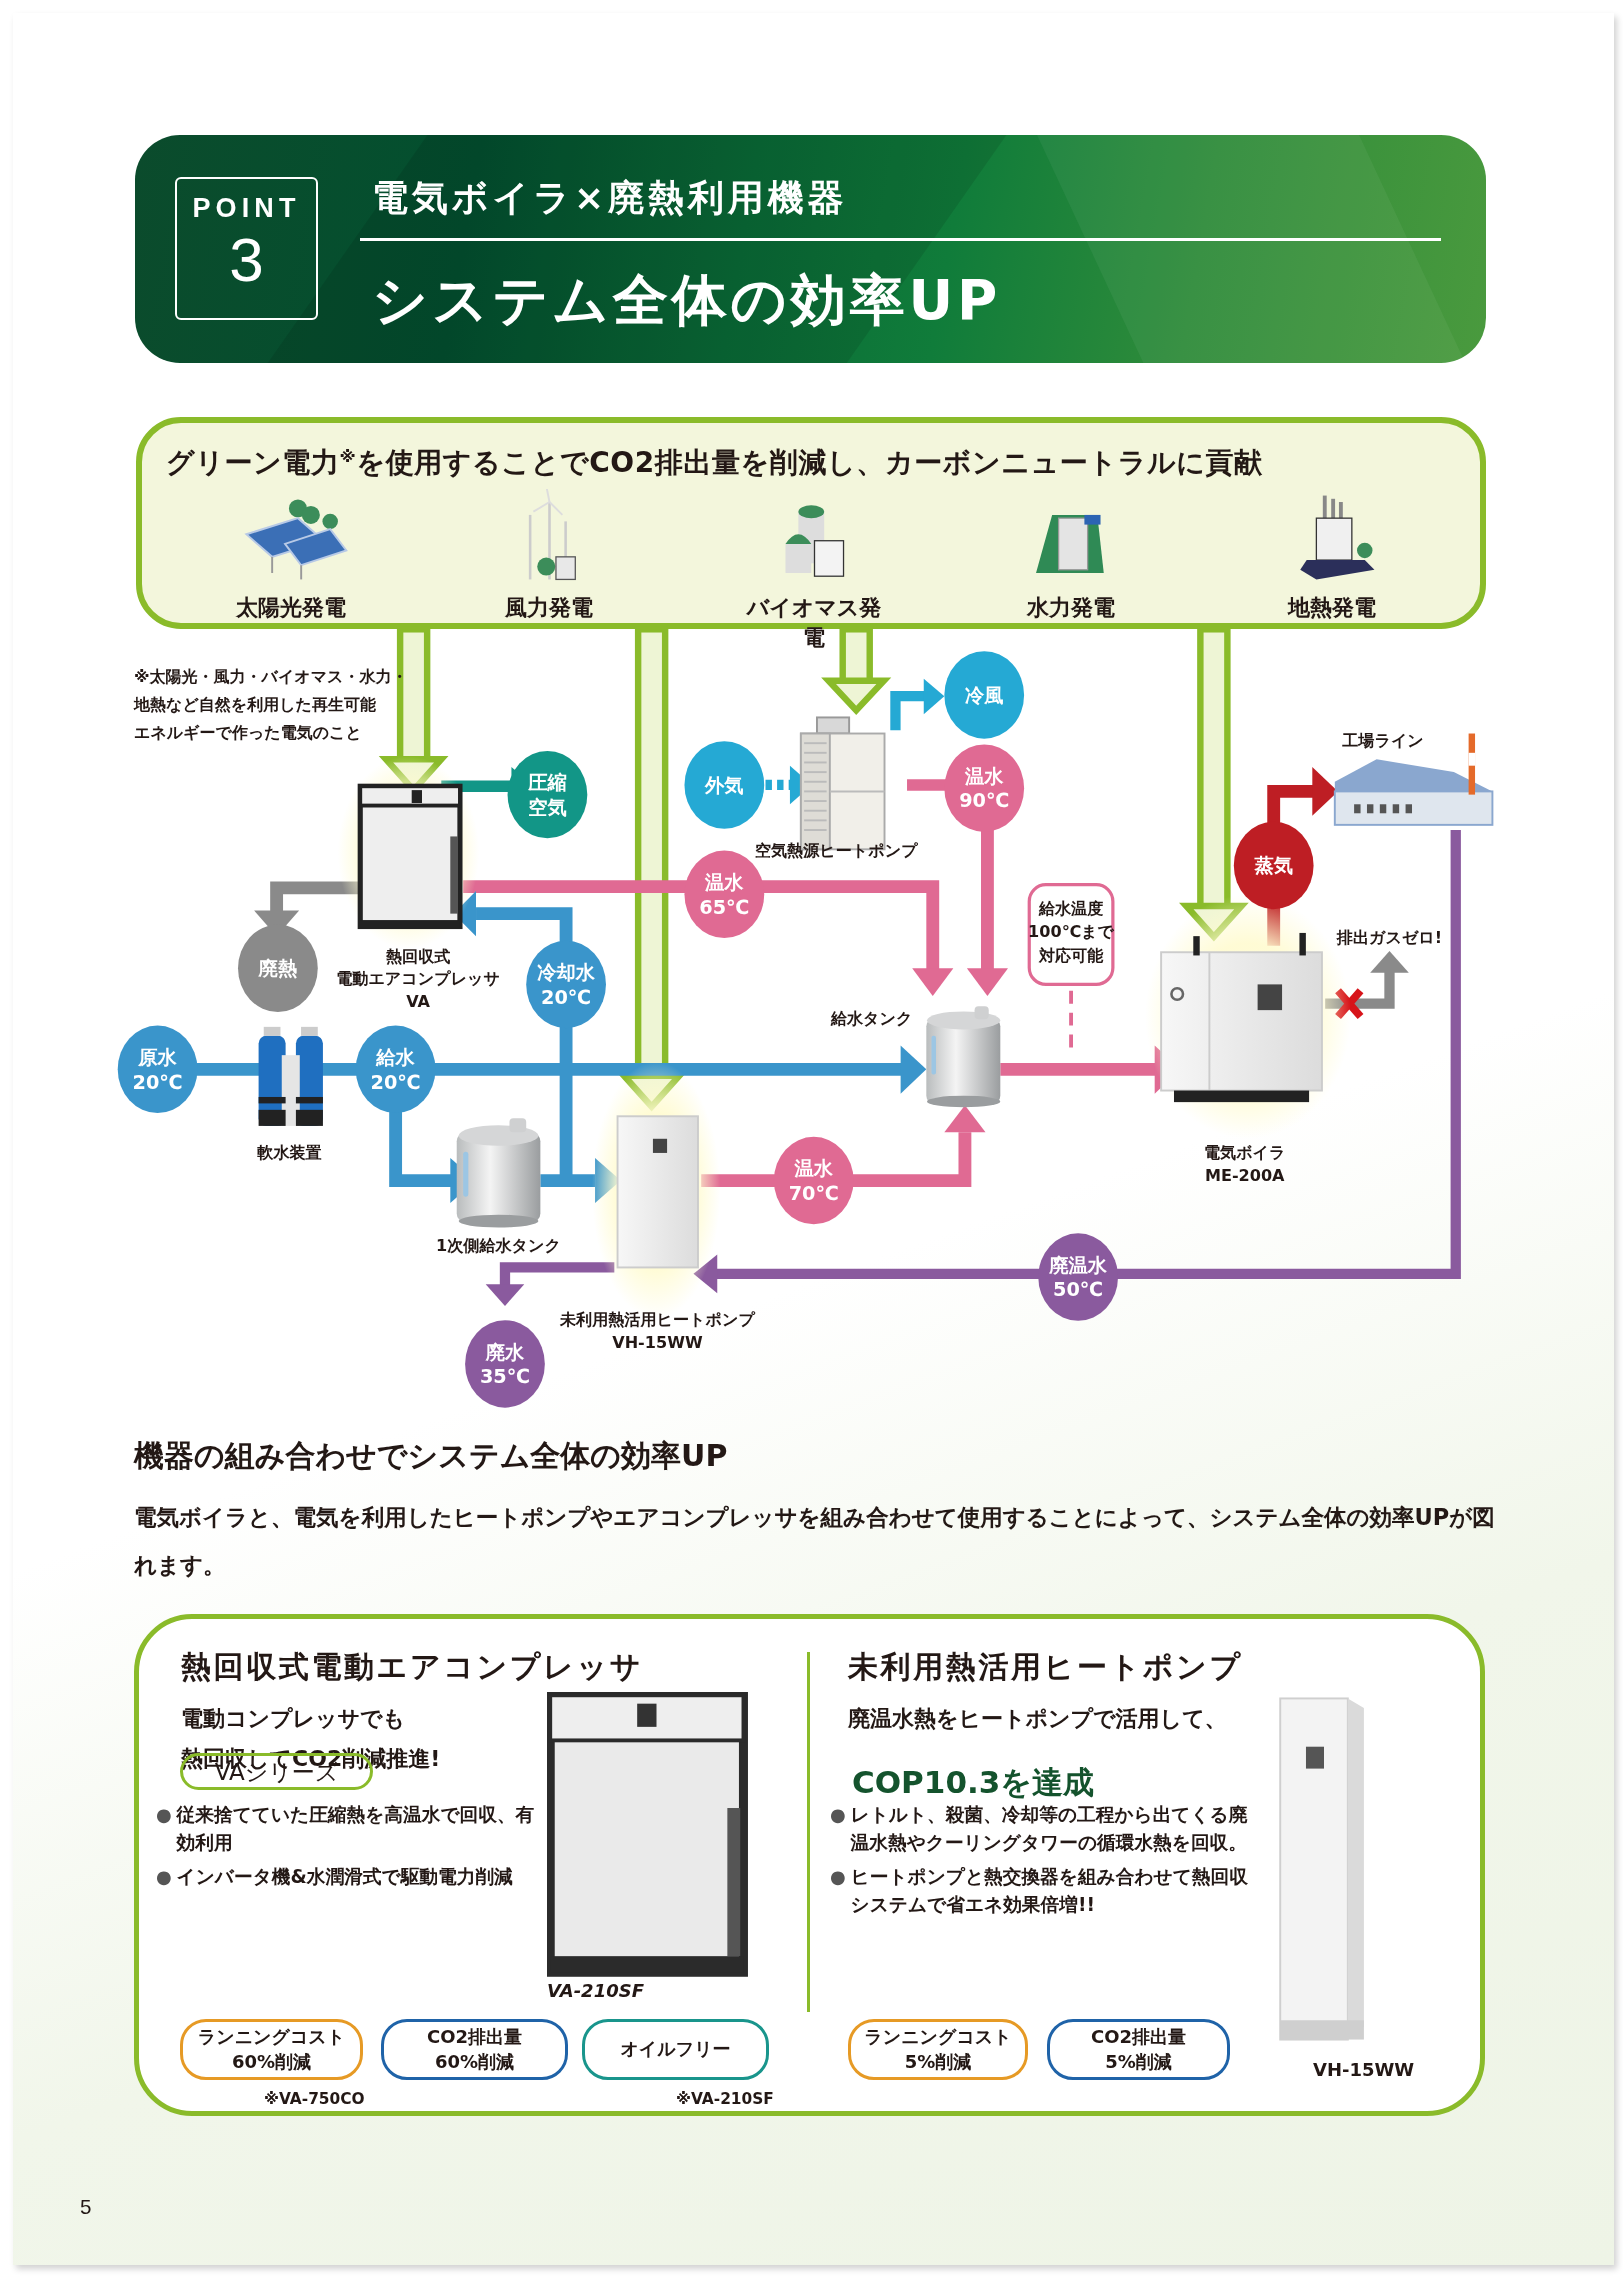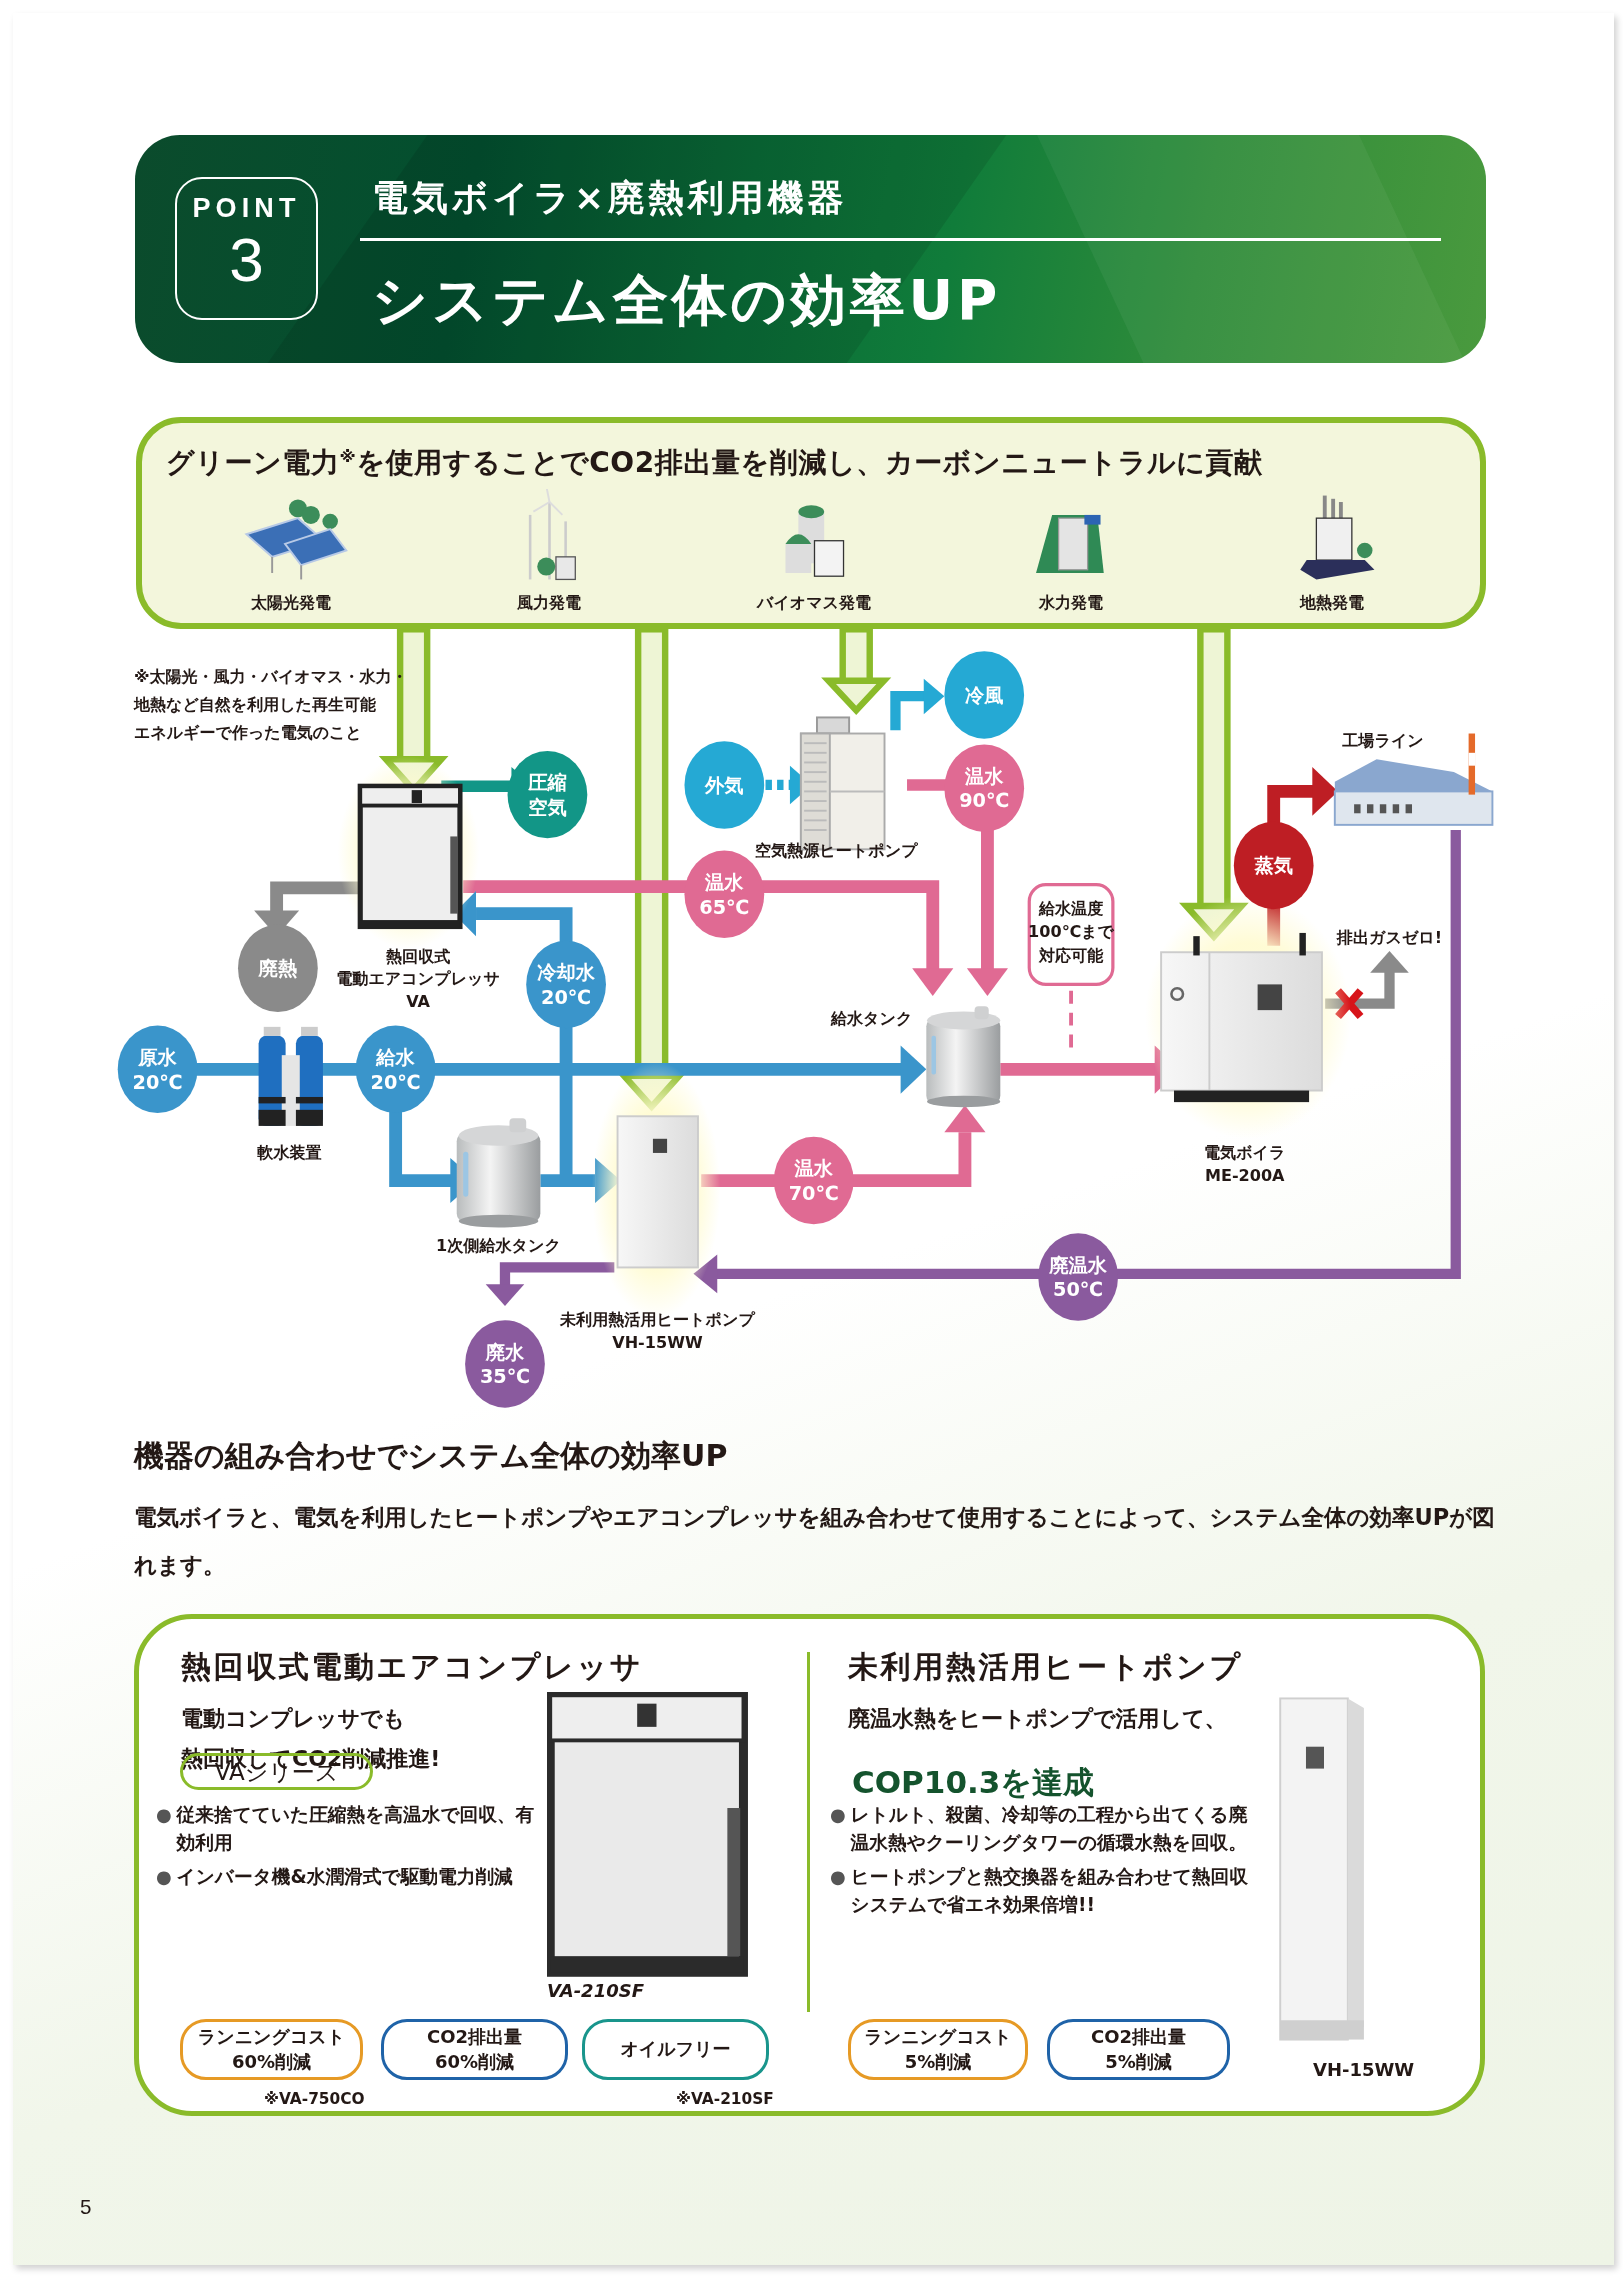--- a/index.html
+++ b/index.html
@@ -3,34 +3,34 @@
 <meta charset="utf-8">
 <style>
   html, body { margin:0; padding:0; background:#ffffff; }
   body { width:1623px; height:2284px; position:relative; overflow:hidden; font-family:"DejaVu Sans", "Liberation Sans", sans-serif; color:#231815; }
   .page { position:absolute; left:13px; top:13px; width:1601px; height:2252px; background:linear-gradient(160deg,#ffffff 0%,#ffffff 55%,#f1f6ea 75%,#eef4e6 100%); box-shadow:2.6px 3.9px 6.4px rgba(0,0,0,0.18); }
   
   .banner { position:absolute; left:135px; top:135px; width:1351px; height:228px; border-radius:45px; overflow:hidden;
     background:linear-gradient(100deg,#0b4b2c 0%,#03502f 25%,#0a6b37 45%,#107c3a 60%,#2f8c3a 78%,#4a9a3e 100%); }
   .banner .facet1 { position:absolute; left:193px; top:-51px; width:579px; height:386px; background:rgba(0,0,0,0.10); transform:skewX(-35deg); }
   .banner .facet2 { position:absolute; left:965px; top:-26px; width:322px; height:322px; background:rgba(255,255,255,0.05); transform:skewX(25deg); }
-  .point-box { position:absolute; left:175px; top:177px; width:143px; height:143px; border:2.6px solid #fff; border-radius:27px; box-sizing:border-box; color:#fff; text-align:center; }
+  .point-box { position:absolute; left:175px; top:177px; width:143px; height:143px; border:2.6px solid #fff; border-radius:6px; box-sizing:border-box; color:#fff; text-align:center; }
   .point-box .pt { font-family:"Liberation Sans", sans-serif; font-size:27px; letter-spacing:5.1px; margin-top:14px; font-weight:bold; }
   .point-box .num { font-family:"Liberation Sans", sans-serif; font-size:62px; line-height:64px; margin-top:3.9px; }
   .banner-sub { position:absolute; left:372px; top:174px; color:#fff; font-size:36px; letter-spacing:3.9px; font-weight:bold; }
   .banner-rule { position:absolute; left:360px; top:238px; width:1081px; height:2.6px; background:#fff; }
   .banner-title { position:absolute; left:372px; top:264px; color:#fff; font-size:55px; letter-spacing:3.9px; font-weight:bold; }
 
   
   .green-box { position:absolute; left:136px; top:417px; width:1350px; height:212px; background:#f3f6dc; border:6.4px solid #8abb2a; border-radius:45px; box-sizing:border-box; }
   .green-title { position:absolute; left:166px; top:444px; font-size:28px; font-weight:bold; letter-spacing:0.6px; }
   .green-title sup { font-size:16.7px; }
   .source { position:absolute; top:489px; width:154px; text-align:center; }
   .source .ic { width:129px; height:97px; margin:0 auto; }
-  .source .lbl { font-size:16px; font-weight:bold; margin-top:5.1px; }
+  .source .lbl { font-size:22px; font-weight:bold; margin-top:5.1px; }
   .note { position:absolute; left:134px; top:663px; font-size:16px; line-height:28px; font-weight:bold; }
 
   svg.diagram { position:absolute; left:0; top:0; }
   .bub-text { font-family:"DejaVu Sans", sans-serif; font-weight:bold; fill:#fff; text-anchor:middle; }
   .lbl-text { font-family:"DejaVu Sans", sans-serif; font-weight:bold; fill:#231815; text-anchor:middle; }
 
   
   .h2 { position:absolute; left:134px; top:1436px; font-size:30px; font-weight:bold; }
   .para { position:absolute; left:134px; top:1493px; width:1383px; font-size:22.5px; line-height:48px; font-weight:bold; }
 

